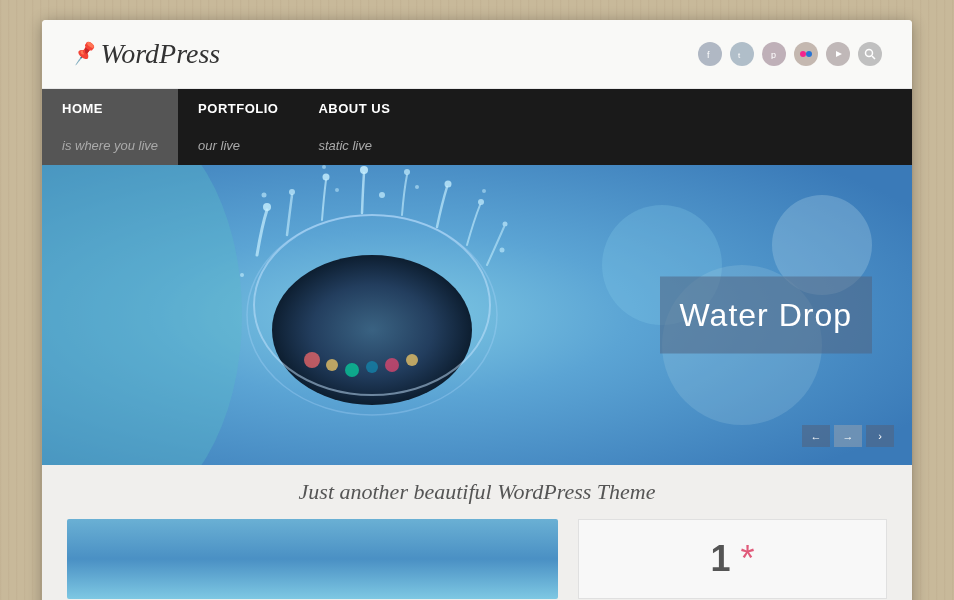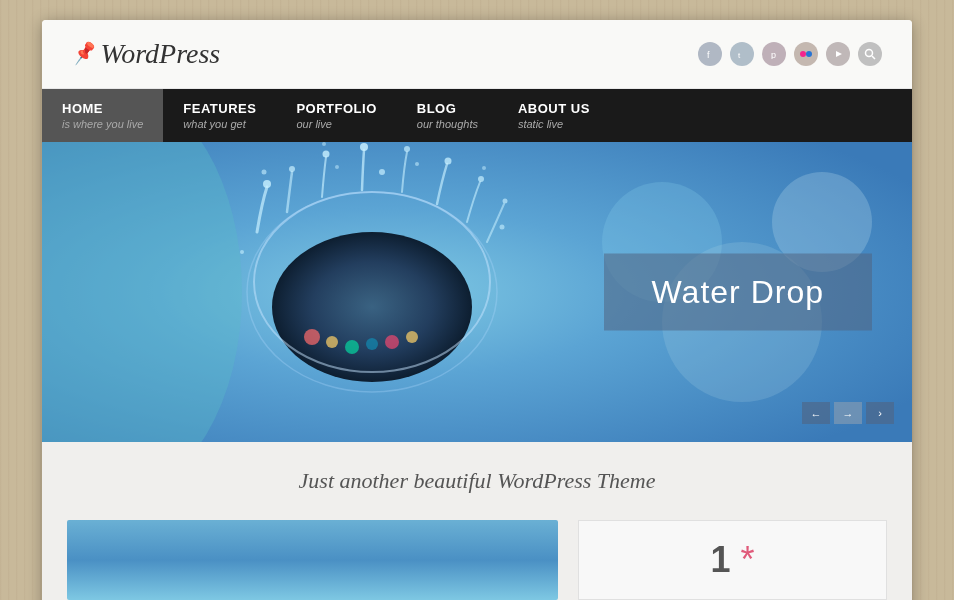--- a/index.html
+++ b/index.html
@@ -86,56 +86,57 @@
     .site-nav {
       background: #1a1a1a;
       display: flex;
     }
 
     .nav-item {
       padding: 12px 20px;
       cursor: pointer;
       display: flex;
       flex-direction: column;
-      gap: 2px;
+      gap: 10px;
     }
 
     .nav-item.active {
       background: #555;
     }
 
     .nav-item .nav-label {
       font-size: 13px;
       font-weight: bold;
       color: #fff;
       text-transform: uppercase;
       letter-spacing: 0.5px;
     }
 
     .nav-item .nav-sub {
-      font-size: 11px;
+      font-size: 13px;
       color: #aaa;
       font-style: italic;
+      margin-top: 12px;
     }
 
     
     .hero-slider {
       position: relative;
       height: 300px;
       overflow: hidden;
       background: linear-gradient(135deg, #5b9bd5 0%, #7ec8e3 20%, #a8d8f0 40%, #4a90c4 60%, #3a7ab8 80%, #6baed6 100%);
     }
 
     .hero-text-overlay {
       position: absolute;
       right: 40px;
       top: 50%;
       transform: translateY(-50%);
       background: rgba(80,100,130,0.55);
-      padding: 20px 48px;
+      padding: 20px 20px;
     }
 
     .hero-title {
       font-size: 32px;
       color: #fff;
       font-weight: 300;
       letter-spacing: 1px;
     }
 
     
@@ -162,21 +163,21 @@
     }
 
     .slider-btn.active-indicator {
       background: rgba(120,150,180,0.8);
     }
 
     
     .site-tagline {
       background: #f0efed;
       text-align: center;
-      padding: 26px;
+      padding: 14px;
       font-size: 22px;
       font-style: italic;
       color: #555;
       font-family: Georgia, serif;
     }
 
     
     .content-area {
       background: #f0efed;
       padding: 0 25px 20px 25px;
@@ -258,30 +259,22 @@
       </div>
     </div>
   </div>
 
   <nav class="site-nav">
     <div class="nav-item active">
       <span class="nav-label">HOME</span>
       <span class="nav-sub">is where you live</span>
     </div>
     <div class="nav-item">
-      <span class="nav-label">FEATURES</span>
-      <span class="nav-sub">what you get</span>
-    </div>
-    <div class="nav-item">
       <span class="nav-label">PORTFOLIO</span>
       <span class="nav-sub">our live</span>
-    </div>
-    <div class="nav-item">
-      <span class="nav-label">BLOG</span>
-      <span class="nav-sub">our thoughts</span>
     </div>
     <div class="nav-item">
       <span class="nav-label">ABOUT US</span>
       <span class="nav-sub">static live</span>
     </div>
   </nav>
 
   <div class="hero-slider">
 
     <svg style="position:absolute;top:0;left:0;width:100%;height:100%" viewBox="0 0 870 300" preserveAspectRatio="xMidYMid slice">

